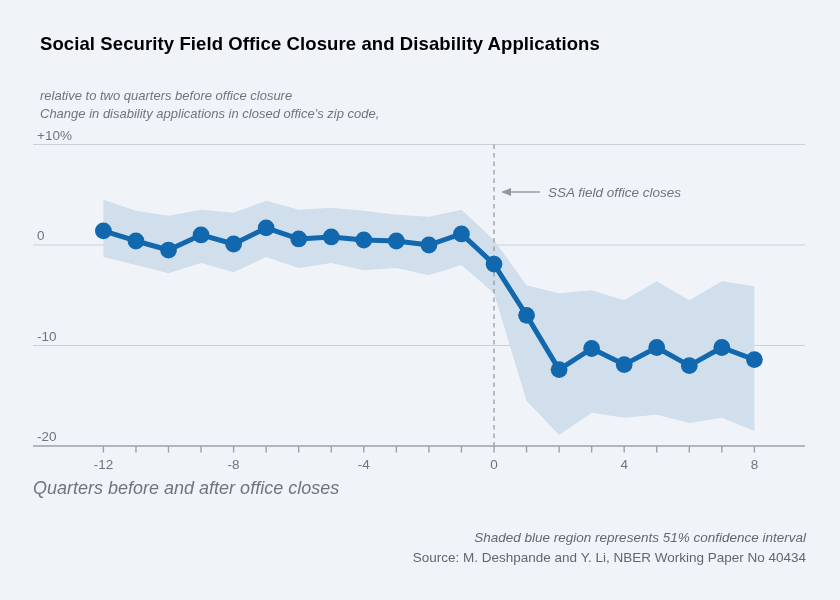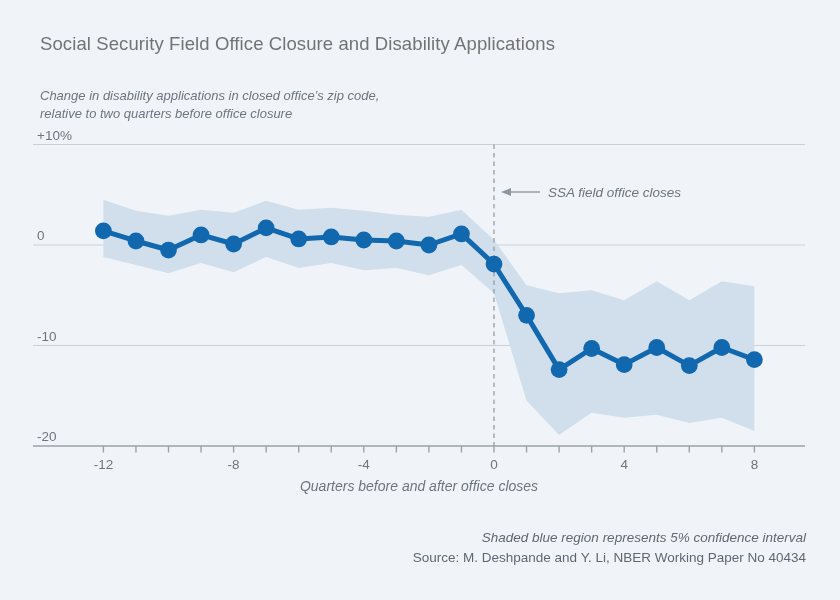--- a/index.html
+++ b/index.html
@@ -12,22 +12,22 @@
     width: 840px;
     height: 600px;
     background: #f0f4f8;
     overflow: hidden;
   }
   .chart-title {
     position: absolute;
     left: 40px;
     top: 33px;
     font-size: 18.5px;
-    font-weight: 400;
-    color: #737373;
+    font-weight: 700;
+    color: #000000;
     letter-spacing: 0.1px;
   }
   .chart-subtitle {
     position: absolute;
     left: 40px;
     top: 87px;
     font-size: 13px;
     font-style: italic;
     color: #6d757f;
     line-height: 17.5px;
@@ -35,22 +35,22 @@
   .chart-svg {
     position: absolute;
     left: 0;
     top: 0;
   }
   .x-axis-label {
     position: absolute;
     left: 33px;
     width: 772px;
     top: 478px;
-    text-align: center;
-    font-size: 14px;
+    text-align: left;
+    font-size: 18px;
     font-style: italic;
     color: #6d757f;
   }
   .footer {
     position: absolute;
     right: 34px;
     top: 528px;
     text-align: right;
     color: #5f6872;
     font-size: 13.5px;
@@ -62,22 +62,22 @@
   svg text {
     font-family: "Liberation Sans", sans-serif;
   }
 </style>
 </head>
 <body>
 
 <div class="page">
   <div class="chart-title">Social Security Field Office Closure and Disability Applications</div>
   <div class="chart-subtitle">
+    <div>relative to two quarters before office closure</div>
     <div>Change in disability applications in closed office’s zip code,</div>
-    <div>relative to two quarters before office closure</div>
   </div>
 
   <svg id="chart" class="chart-svg" width="840" height="600" viewBox="0 0 840 600">
       <line x1="33" y1="144.5" x2="805" y2="144.5" stroke="#c9d1d8" stroke-width="1"></line>
       <text x="37" y="139.5" font-size="13.5" fill="#6d757f" text-anchor="start">+10%</text>
       <line x1="33" y1="245" x2="805" y2="245" stroke="#c9d1d8" stroke-width="1"></line>
       <text x="37" y="240" font-size="13.5" fill="#6d757f" text-anchor="start">0</text>
       <line x1="33" y1="345.5" x2="805" y2="345.5" stroke="#c9d1d8" stroke-width="1"></line>
       <text x="37" y="340.5" font-size="13.5" fill="#6d757f" text-anchor="start">-10</text>
       <text x="37" y="441" font-size="13.5" fill="#6d757f" text-anchor="start">-20</text>
@@ -134,16 +134,16 @@
       <text x="624.2" y="469" font-size="13.5" fill="#6d757f" text-anchor="middle">4</text>
       <text x="754.4" y="469" font-size="13.5" fill="#6d757f" text-anchor="middle">8</text>
       <line x1="509" y1="192" x2="540" y2="192" stroke="#8d97a1" stroke-width="1.4"></line>
       <polygon points="501,192 511,188 511,196" fill="#8d97a1"></polygon>
       <text x="548" y="196.5" font-size="13.5" font-style="italic" fill="#6d757f" text-anchor="start">SSA field office closes</text>
     </svg>
 
   <div class="x-axis-label">Quarters before and after office closes</div>
 
   <div class="footer">
-    <div class="note">Shaded blue region represents 5% confidence interval</div>
+    <div class="note">Shaded blue region represents 51% confidence interval</div>
     <div class="source">Source: M. Deshpande and Y. Li, NBER Working Paper No 40434</div>
   </div>
 </div>
 
 </body></html>

